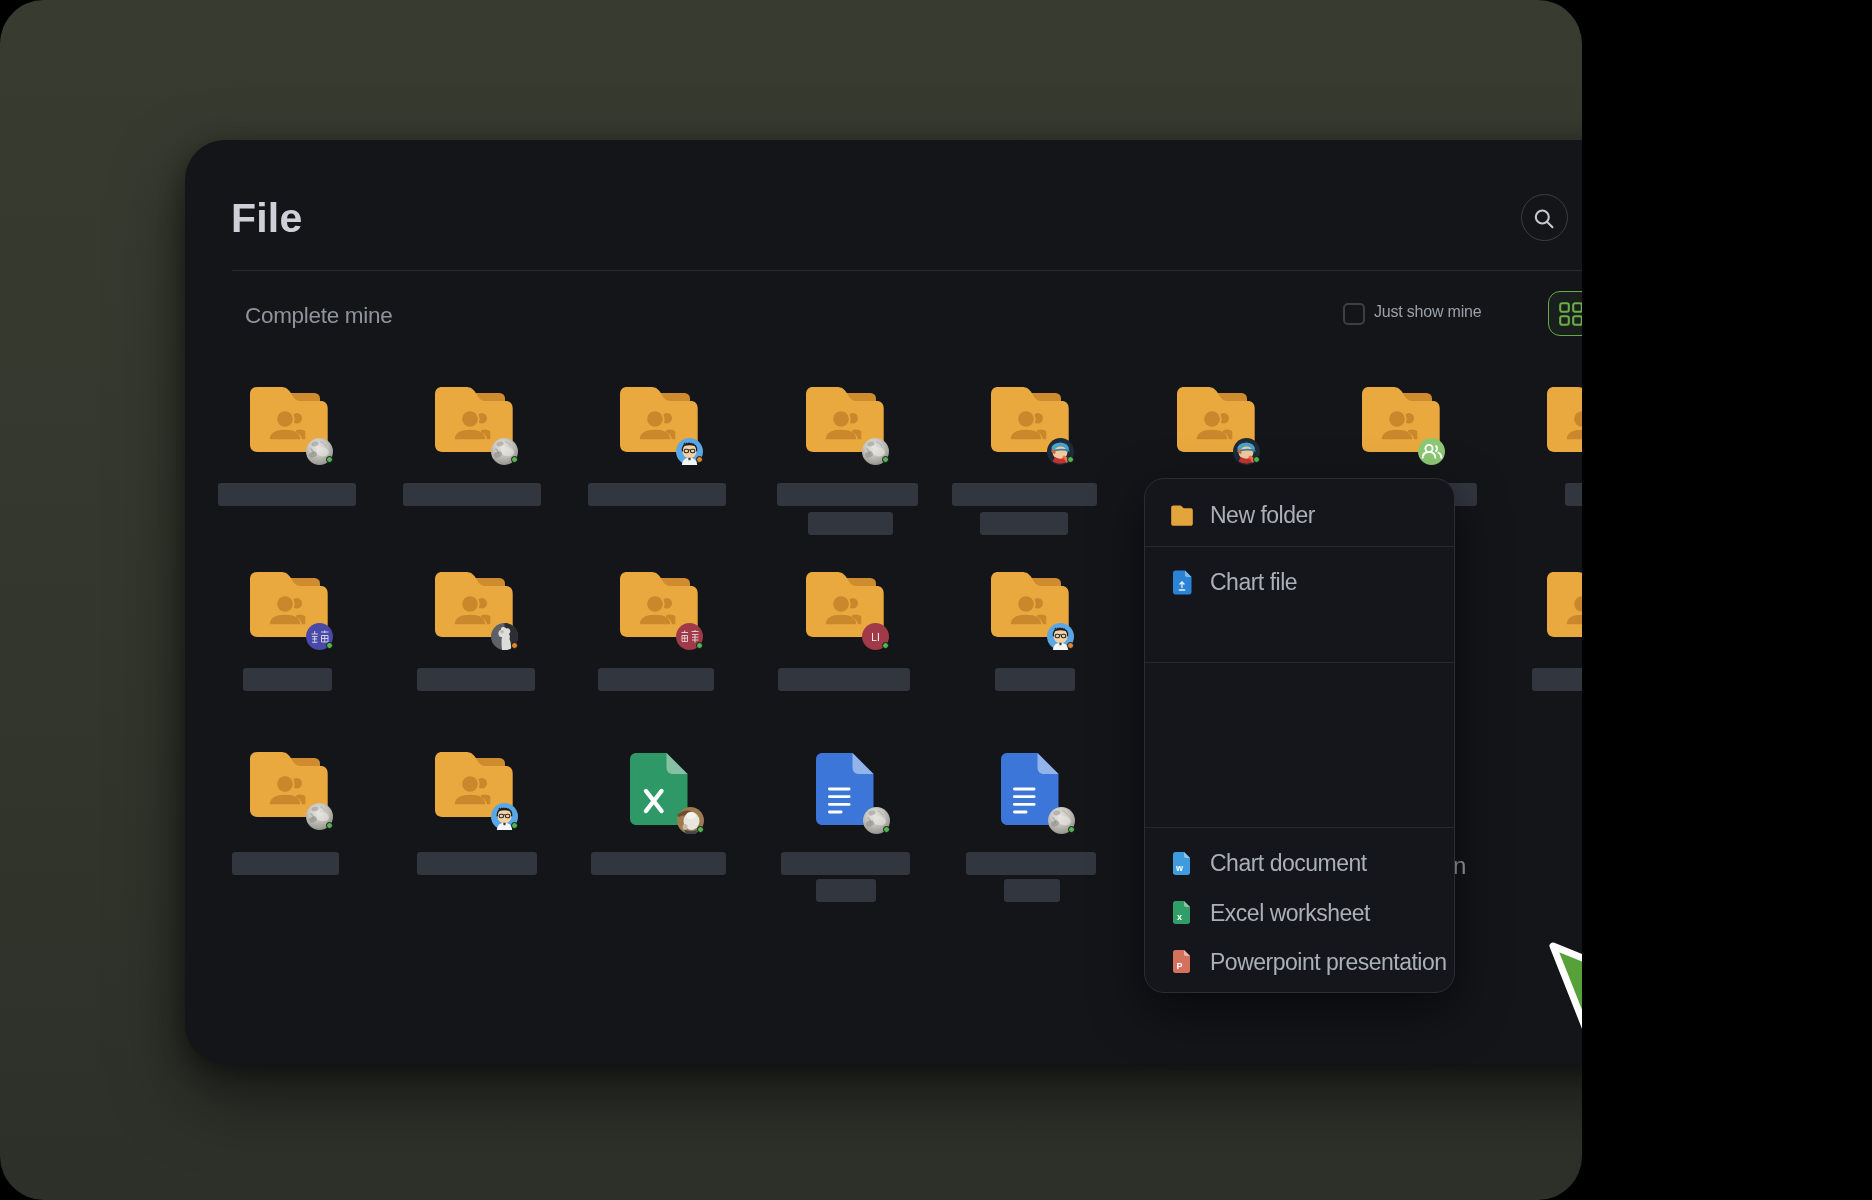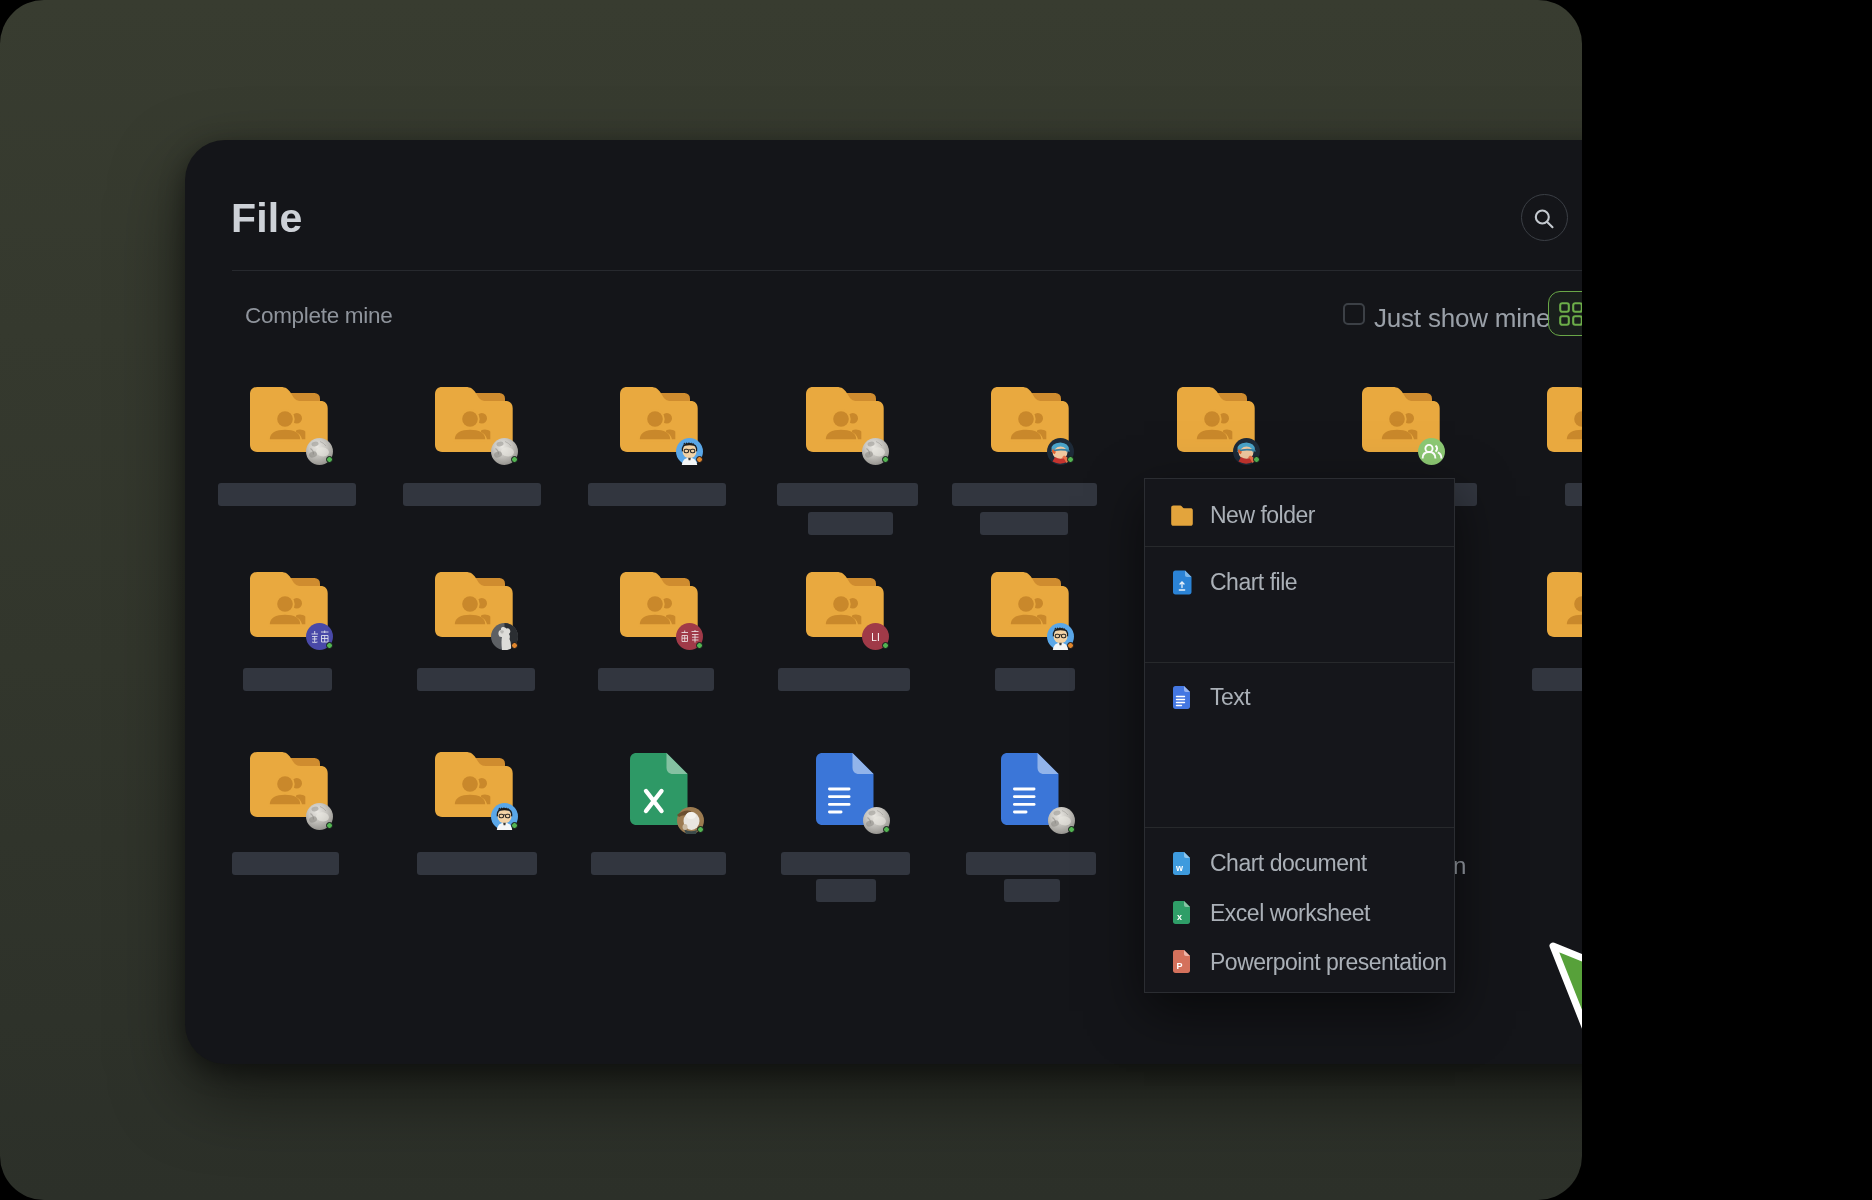--- a/index.html
+++ b/index.html
@@ -5,42 +5,42 @@
 html,body{width:1872px;height:1200px;background:#000;font-family:"Liberation Sans",sans-serif;overflow:hidden}
 .stage{position:absolute;left:0;top:0;width:1582px;height:1200px;background:linear-gradient(180deg,#383c30 0%,#32362c 55%,#2c3029 100%);border-radius:44px;overflow:hidden}
 .panel{position:absolute;left:185px;top:140px;width:1500px;height:924px;background:#141519;border-radius:40px;
 box-shadow:0 30px 70px rgba(0,0,0,.50),0 8px 24px rgba(0,0,0,.40)}
 .abs{position:absolute}
 .title{left:231px;top:195px;font-size:41px;font-weight:700;color:#cdd1d7;letter-spacing:0.2px}
 .circ{width:47px;height:47px;border:1.5px solid #3b3f45;border-radius:50%}
 .hdiv{left:232px;top:270px;width:1406px;height:1px;background:#27292e}
 .sub{font-size:22.5px;letter-spacing:-0.3px;color:#8f949c}
 .bar{position:absolute;background:#32363f;border-radius:3px;height:23px}
-.menu{position:absolute;left:1144px;top:478px;width:311px;height:515px;background:#15161b;border:1px solid #2b2d32;border-radius:0;box-shadow:0 18px 50px rgba(0,0,0,.55)}
+.menu{position:absolute;left:1144px;top:478px;width:311px;height:515px;background:#15161b;border:1px solid #2b2d32;border-radius:20px;box-shadow:0 18px 50px rgba(0,0,0,.55)}
 .mi{position:absolute;left:25px;width:270px;height:50px}
 .mi svg{position:absolute;left:0;top:12.5px}
 .mi span{position:absolute;left:40px;top:50%;transform:translateY(-50%);font-size:23px;letter-spacing:-0.5px;color:#aab0b7;white-space:nowrap}
 .mdiv{position:absolute;left:0;width:309px;height:1px;background:#27292c}
 </style></head><body>
 <div class="stage">
 <div class="panel"></div>
 <div class="abs title">File</div>
 <div class="abs circ" style="left:1521px;top:194px"></div>
 <div class="abs circ" style="left:1594px;top:194px"></div>
 <svg class="abs" style="left:1530px;top:204px" width="27" height="27" viewBox="0 0 27 27" fill="none" stroke="#c3c8ce" stroke-width="2.1" stroke-linecap="round">
       <circle cx="12.3" cy="13" r="6.5"></circle>
       <path d="M17.2 17.9 L22.5 23.2"></path>
     </svg>
 <svg class="abs" style="left:1609px;top:209px" width="17" height="17" viewBox="0 0 17 17" stroke="#c3c8ce" stroke-width="2" stroke-linecap="round">
       <path d="M8.5 1 V16 M1 8.5 H16"></path>
     </svg>
 <div class="abs hdiv"></div>
 <div class="abs sub" style="left:245px;top:303px">Complete mine</div>
 <div class="abs" style="left:1343px;top:303px;width:22px;height:22px;border:2px solid #3c4046;border-radius:5px"></div>
-<div class="abs" style="left:1374px;top:303px;font-size:26px;letter-spacing:-0.2px;color:#9aa0a8">Just show mine</div>
+<div class="abs" style="left:1374px;top:303px;font-size:16px;letter-spacing:-0.2px;color:#9aa0a8">Just show mine</div>
 <div class="abs" style="left:1548px;top:291px;width:46px;height:45px;border:1.5px solid #69a747;border-radius:12px;background:rgba(105,167,71,0.07)"></div>
 <svg class="abs" style="left:1559px;top:302px" width="24" height="24" viewBox="0 0 24 24" fill="none" stroke="#6cad49" stroke-width="2.1">
       <rect x="1.2" y="1.2" width="8.6" height="8.6" rx="2"></rect>
       <rect x="14.2" y="1.2" width="8.6" height="8.6" rx="2"></rect>
       <rect x="1.2" y="14.2" width="8.6" height="8.6" rx="2"></rect>
       <rect x="14.2" y="14.2" width="8.6" height="8.6" rx="2"></rect>
     </svg>
 <svg class="abs" style="left:1607px;top:304px" width="20" height="20" viewBox="0 0 20 20" fill="#b2b6bc">
       <rect x="0" y="2.5" width="20" height="3.2" rx="1.4"></rect>
       <rect x="0" y="8.2" width="20" height="3.2" rx="1.4"></rect>
@@ -360,30 +360,20 @@
 <div class="mi" style="top:78px">
         <svg width="25" height="25" viewBox="0 0 25 25">
           <path d="M5.5 0.5 h9.5 l6.5 6.5 v15 c0,1.6 -0.9,2.5 -2.5,2.5 h-13.5 c-1.6,0 -2.5,-0.9 -2.5,-2.5 v-19 c0,-1.6 0.9,-2.5 2.5,-2.5 z" fill="#2b83d6"></path>
           <path d="M15 0.5 l6.5 6.5 h-4.5 c-1.3,0 -2,-0.7 -2,-2 z" fill="#7db6e8"></path>
           <g stroke="#e8f1fa" stroke-width="1.3" fill="none" stroke-linecap="round">
             <path d="M9.3 20 h5.4 M12 17.5 v-5 M10 14 l2 -2 l2 2"></path>
           </g>
         </svg>
         <span>Chart file</span>
       </div>
-<div class="mi" style="top:193px">
-        <svg width="25" height="25" viewBox="0 0 25 25">
-          <path d="M5.5 1 h8.5 l6 6 v14.5 c0,1.6 -0.9,2.5 -2.5,2.5 h-12 c-1.6,0 -2.5,-0.9 -2.5,-2.5 v-18 c0,-1.6 0.9,-2.5 2.5,-2.5 z" fill="#4477e2"></path>
-          <path d="M14 1 l6 6 h-4.1 c-1.2,0 -1.9,-0.7 -1.9,-1.9 z" fill="#97b4ef"></path>
-          <g stroke="#fff" stroke-width="1.4" stroke-linecap="round">
-            <path d="M6.5 11.5 h8 M6.5 14.5 h8 M6.5 17.5 h8 M6.5 20.5 h5"></path>
-          </g>
-        </svg>
-        <span>Text</span>
-      </div>
 <div class="mi" style="top:359px">
         <svg width="25" height="25" viewBox="0 0 25 25">
           <path d="M5.5 1 h8.5 l6 6 v14.5 c0,1.6 -0.9,2.5 -2.5,2.5 h-12 c-1.6,0 -2.5,-0.9 -2.5,-2.5 v-18 c0,-1.6 0.9,-2.5 2.5,-2.5 z" fill="#3e9bde"></path>
           <path d="M14 1 l6 6 h-4.1 c-1.2,0 -1.9,-0.7 -1.9,-1.9 z" fill="#8ec6ec"></path>
           <text x="9.6" y="20.2" font-family="Liberation Sans,sans-serif" font-size="9" font-weight="bold" fill="#fff" text-anchor="middle">w</text>
         </svg>
         <span>Chart document</span>
       </div>
 <div class="mi" style="top:408.5px">
         <svg width="25" height="25" viewBox="0 0 25 25">

